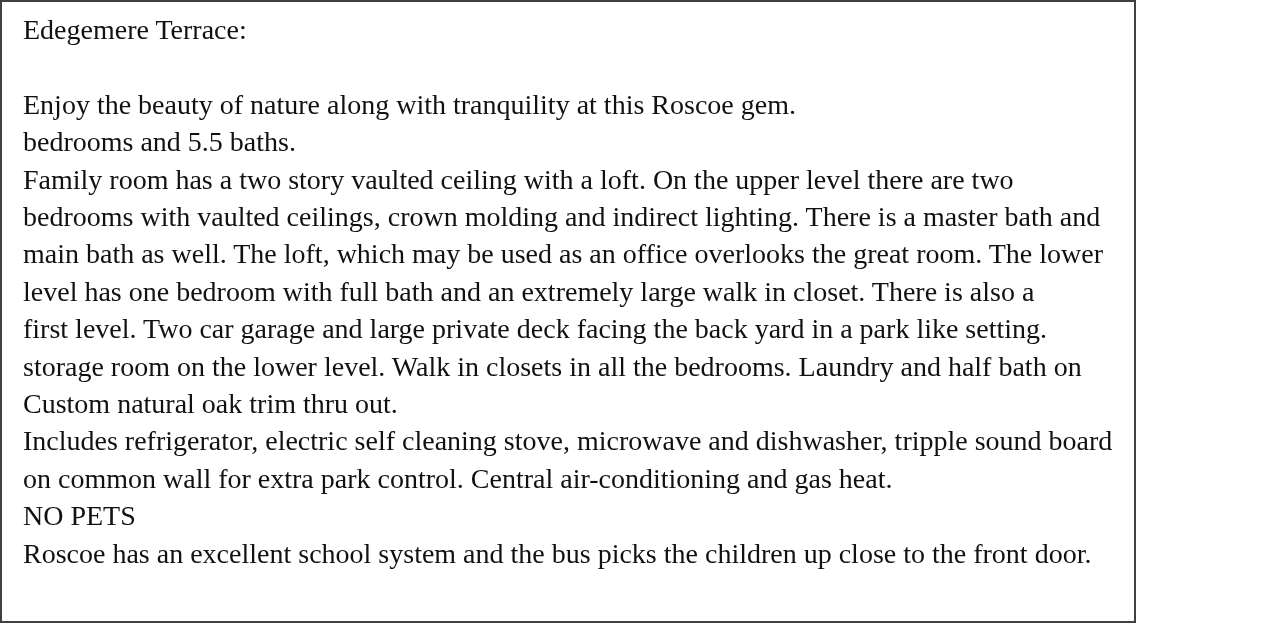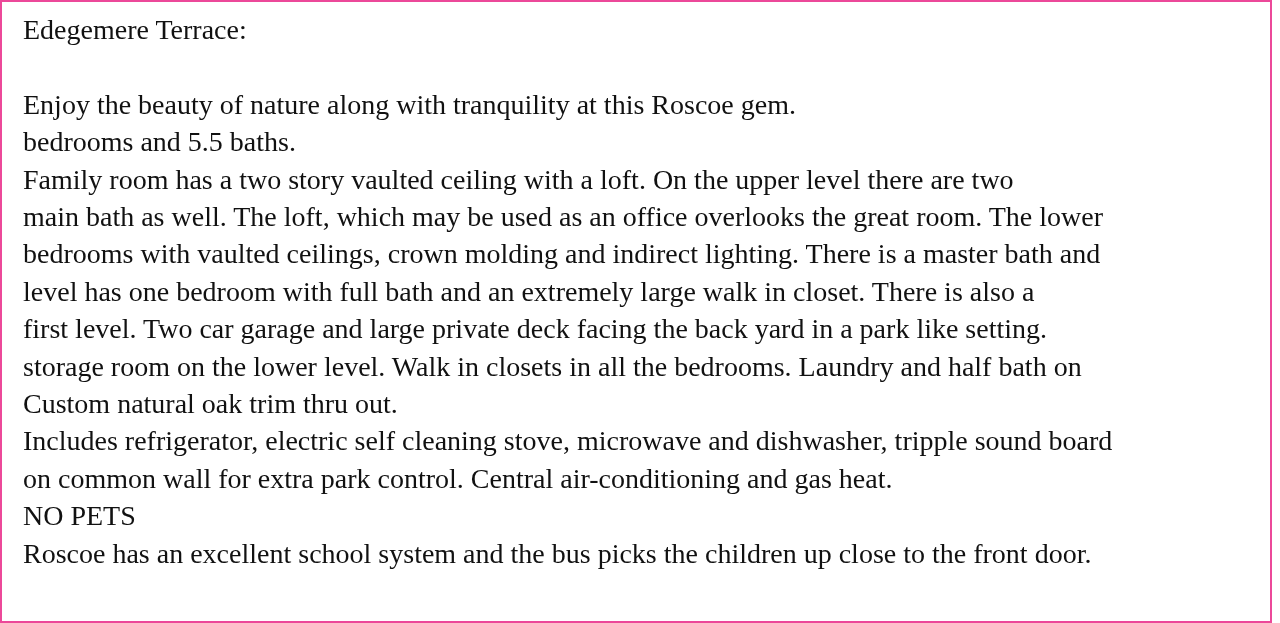--- a/index.html
+++ b/index.html
@@ -2,24 +2,24 @@
 <html><head>
 <meta charset="utf-8">
 <style>
   html, body {
     margin: 0;
     padding: 0;
     background: #ffffff;
   }
   .page {
     box-sizing: border-box;
-    width: 1272px;
+    width: 1136px;
     height: 623px;
     background: #ffffff;
-    border: 2px solid #ec4899;
+    border: 2px solid #404040;
     padding: 9px 18px 0 21px;
     overflow: hidden;
     font-family: "Liberation Serif", "DejaVu Serif", serif;
     color: #111111;
   }
   .line {
     font-size: 28px;
     line-height: 37.4px;
     min-height: 37.4px;
     white-space: nowrap;
@@ -31,22 +31,22 @@
 </style>
 </head>
 <body>
 
 <div class="page">
   <div class="line">Edegemere Terrace:</div>
   <div class="line spacer"></div>
   <div class="line">Enjoy the beauty of nature along with tranquility at this Roscoe gem.</div>
   <div class="line">bedrooms and 5.5 baths.</div>
   <div class="line">Family room has a two story vaulted ceiling with a loft. On the upper level there are two</div>
+  <div class="line">bedrooms with vaulted ceilings, crown molding and indirect lighting. There is a master bath and</div>
   <div class="line">main bath as well. The loft, which may be used as an office overlooks the great room. The lower</div>
-  <div class="line">bedrooms with vaulted ceilings, crown molding and indirect lighting. There is a master bath and</div>
   <div class="line">level has one bedroom with full bath and an extremely large walk in closet. There is also a</div>
   <div class="line">first level. Two car garage and large private deck facing the back yard in a park like setting.</div>
   <div class="line">storage room on the lower level. Walk in closets in all the bedrooms. Laundry and half bath on</div>
   <div class="line">Custom natural oak trim thru out.</div>
   <div class="line">Includes refrigerator, electric self cleaning stove, microwave and dishwasher, tripple sound board</div>
   <div class="line">on common wall for extra park control. Central air-conditioning and gas heat.</div>
   <div class="line">NO PETS</div>
   <div class="line">Roscoe has an excellent school system and the bus picks the children up close to the front door.</div>
 </div>
 

